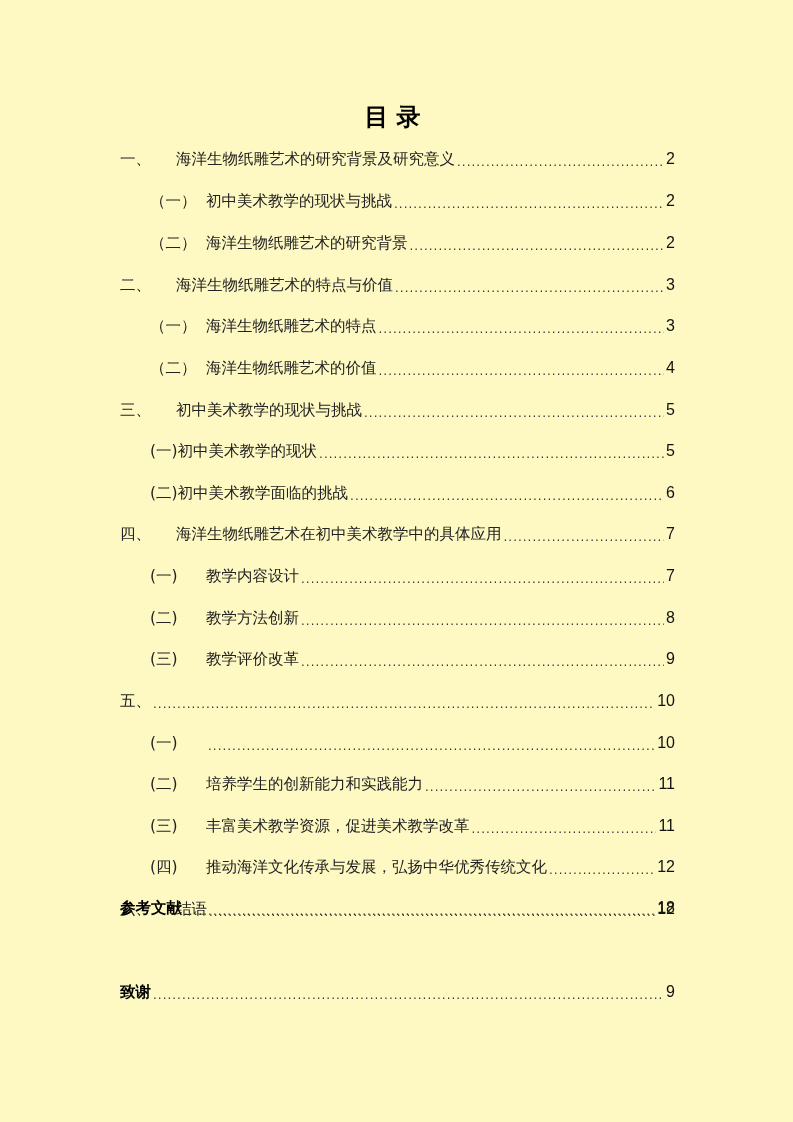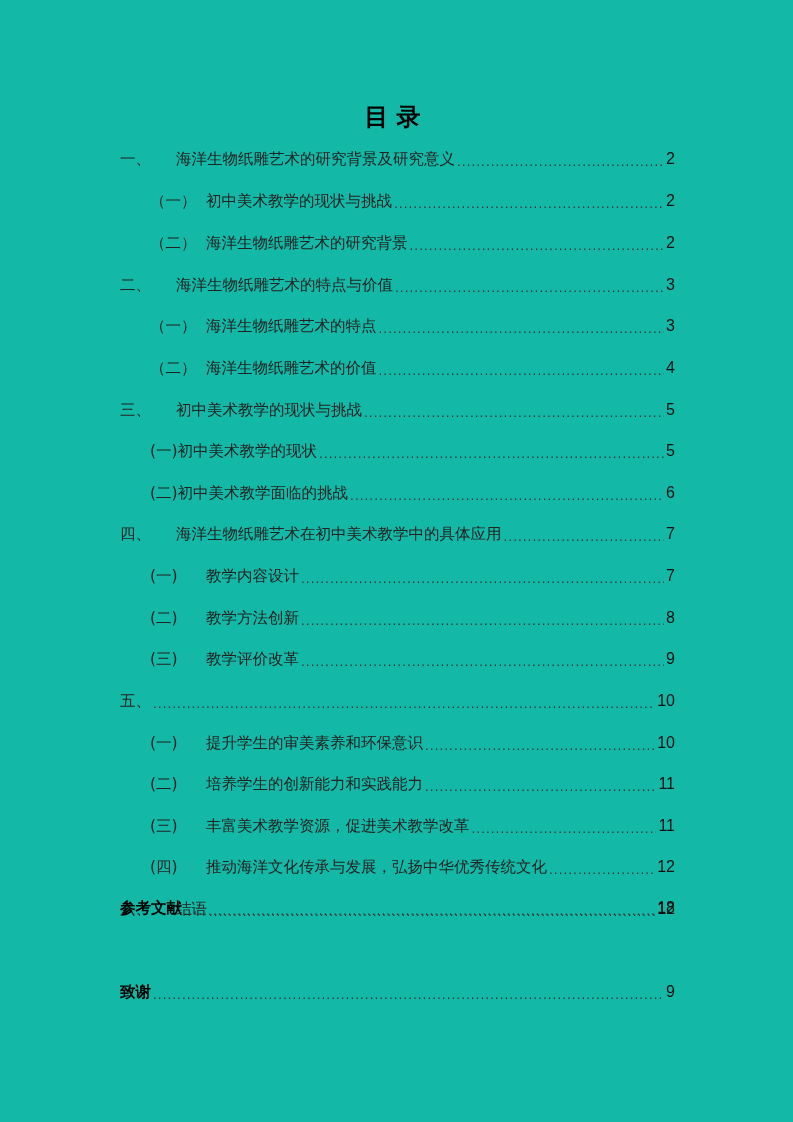--- a/index.html
+++ b/index.html
@@ -1,18 +1,18 @@
 <!DOCTYPE html>
 <html><head>
 <meta charset="utf-8">
 <style>
   html, body { margin: 0; padding: 0; background: #ffffff; }
   body { width: 793px; height: 1122px; position: relative; overflow: hidden;
          font-family: "DejaVu Sans", "Liberation Sans", sans-serif; color: #000; }
-  .page { position: absolute; left: 0; top: 0; width: 793px; height: 1122px; background: #14b8a6; }
+  .page { position: absolute; left: 0; top: 0; width: 793px; height: 1122px; background: #fef9c3; }
   .title { position: absolute; left: 0; width: 793px; top: 100px; text-align: center;
            font-family: "DejaVu Serif", "Liberation Serif", serif; font-weight: bold;
            font-size: 24px; letter-spacing: 8px; line-height: 34px; }
   .toc { position: absolute; left: 120px; top: 0; width: 555px; }
   .row { position: absolute; left: 0; width: 555px; height: 24px; display: flex;
          align-items: flex-end; font-size: 15.5px; line-height: 22px; white-space: nowrap; }
   .row.l2 { left: 30px; width: 525px; }
   .num { flex: 0 0 auto; color: #222; }
   .num.wide { width: 56px; }
   .num.paren { width: 56px; }
@@ -109,21 +109,20 @@
       <span class="dots"></span>
       <span class="page-no">9</span>
     </div>
     <div class="row" style="top:688px">
       <span class="num">五、</span>
       <span class="dots"></span>
       <span class="page-no">10</span>
     </div>
     <div class="row l2" style="top:730px">
       <span class="num paren">(一)</span>
-      <span class="label">提升学生的审美素养和环保意识</span>
       <span class="dots"></span>
       <span class="page-no">10</span>
     </div>
     <div class="row l2" style="top:771px">
       <span class="num paren">(二)</span>
       <span class="label">培养学生的创新能力和实践能力</span>
       <span class="dots"></span>
       <span class="page-no">11</span>
     </div>
     <div class="row l2" style="top:813px">

